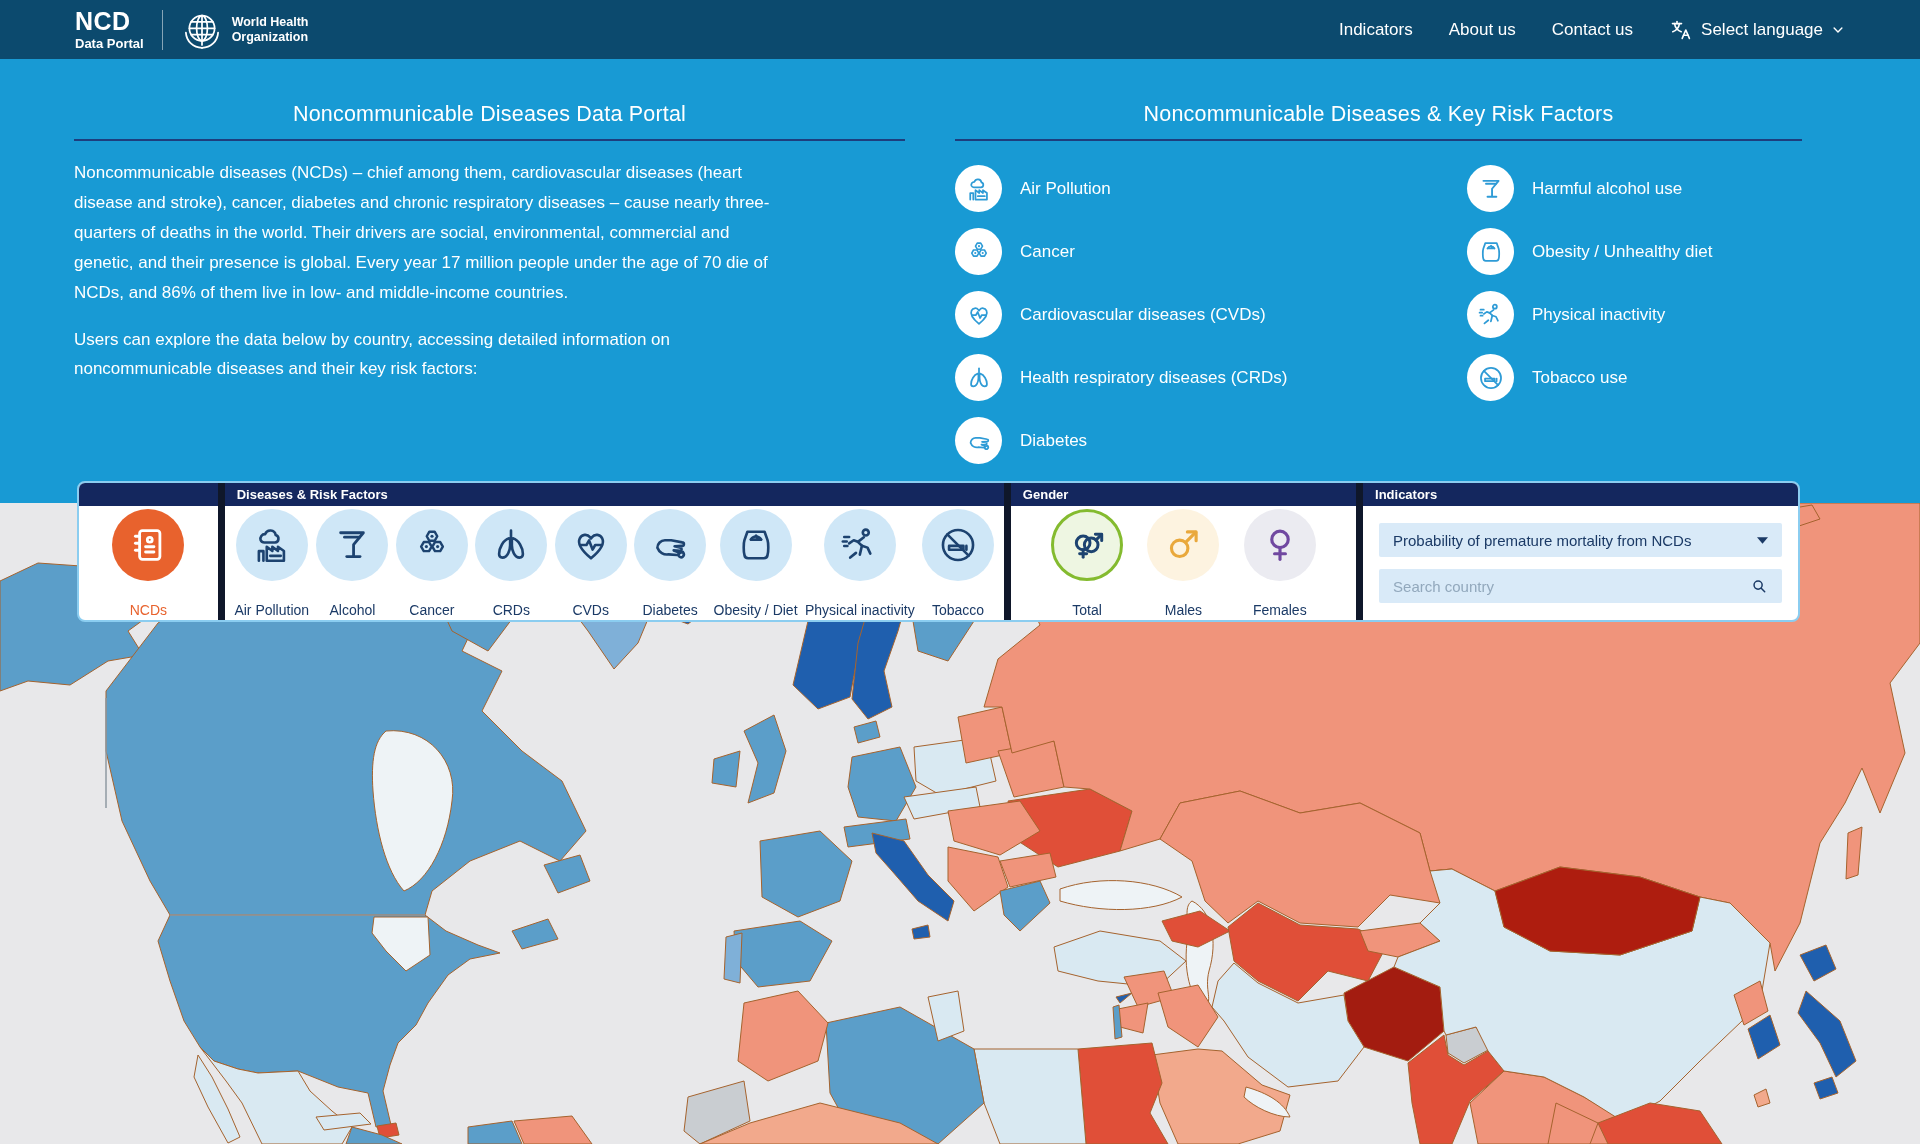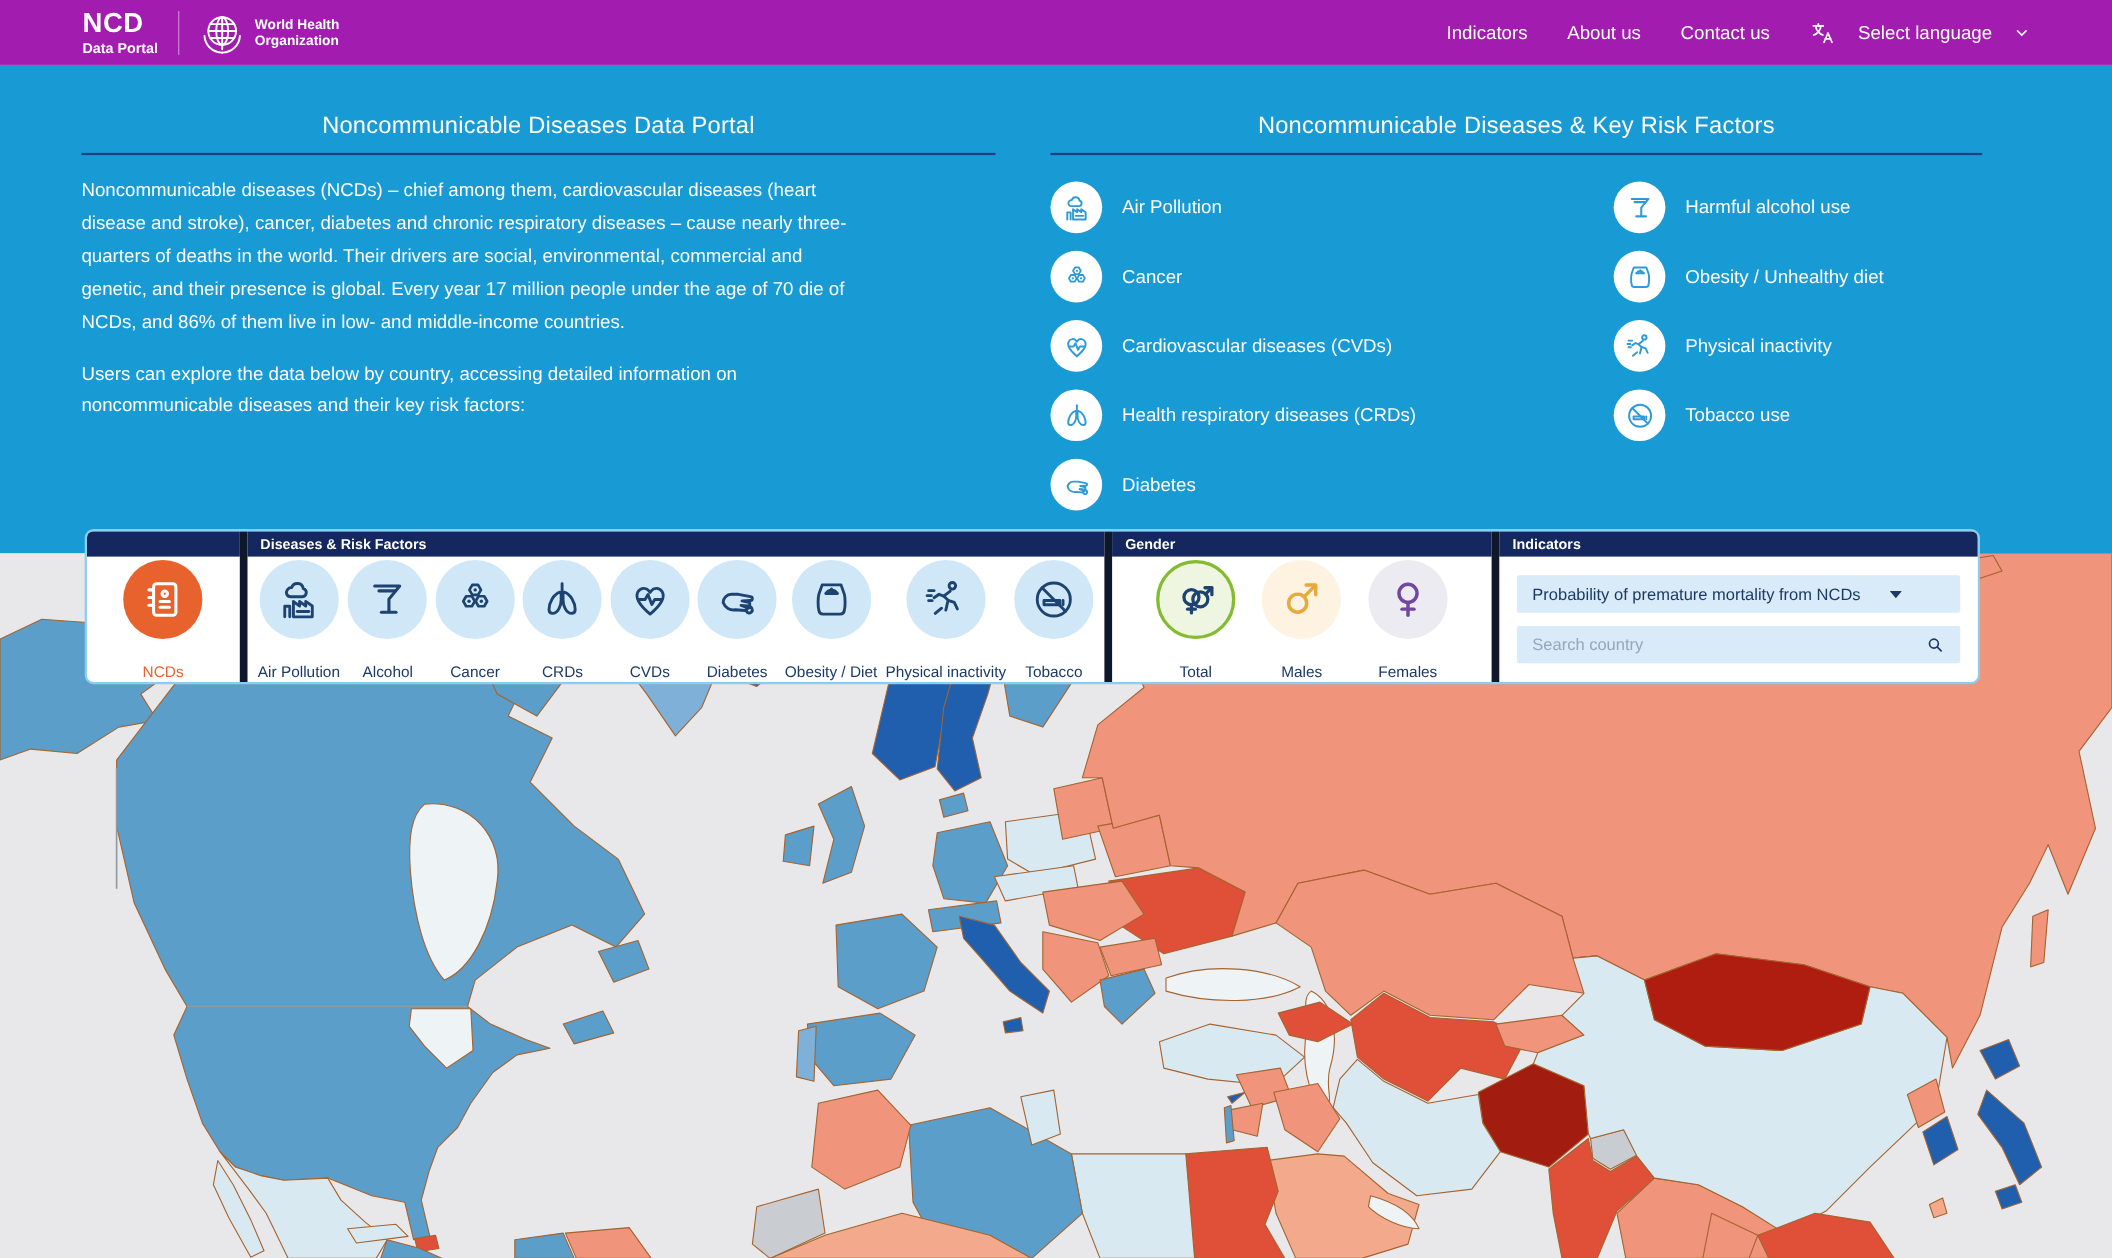--- a/index.html
+++ b/index.html
@@ -1,32 +1,32 @@
 <!DOCTYPE html>
 <html><head>
 <meta charset="utf-8">
 <style>
   * { margin:0; padding:0; box-sizing:border-box; }
   html,body { width:1920px; height:1144px; font-family:"Liberation Sans", sans-serif; }
   #page { position:relative; width:1920px; height:1144px; overflow:hidden; background:#e8e8ea; }
 
   
-  .navbar { position:absolute; top:0; left:0; width:1920px; height:59px; background:#a21caf;
+  .navbar { position:absolute; top:0; left:0; width:1920px; height:59px; background:#0c4a6e;
             display:flex; align-items:center; justify-content:space-between; padding:0 75px; z-index:10; }
   .nav-left { display:flex; align-items:center; gap:18px; color:#fff; }
   .logo-ncd { line-height:1; }
   .logo-ncd .l1 { font-size:25px; font-weight:bold; letter-spacing:.5px; }
   .logo-ncd .l2 { font-size:13px; font-weight:bold; margin-top:3px; }
   .nav-divider { width:1px; height:40px; background:rgba(255,255,255,.5); }
   .who-logo { display:flex; align-items:center; gap:9px; }
   .who-emblem { width:42px; height:42px; color:#fff; }
   .who-text { font-size:12.5px; font-weight:bold; line-height:1.2; }
   .nav-right { display:flex; align-items:center; gap:36px; color:#fff; font-size:17px; }
   .nav-link { cursor:pointer; }
-  .lang { display:flex; align-items:center; gap:20px; cursor:pointer; }
+  .lang { display:flex; align-items:center; gap:8px; cursor:pointer; }
   .lang svg.tr { width:24px; height:24px; }
   .lang svg.ch { width:14px; height:14px; }
 
   
   .hero { position:absolute; top:59px; left:0; width:1920px; height:444px; background:#189ad4; color:#fff; }
   .hero-col-left  { position:absolute; left:74px;  top:43px; width:831px; }
   .hero-col-right { position:absolute; left:955px; top:43px; width:847px; }
   .hero h2 { font-size:21.5px; font-weight:500; letter-spacing:.2px;text-align:center; }
   .hero .rule { height:2px; background:#1d3e7e; margin-top:12px; }
   .hero-col-left p { width:700px; font-size:17px; line-height:1.76; margin-top:17px; }
@@ -61,21 +61,21 @@
   .fcirc svg { width:42px; height:42px; }
   .flab { font-size:14px; color:#1b3a66; white-space:nowrap; }
   .fbtn.ncds .fcirc { background:#e8622d; color:#fff; }
   .fbtn.ncds .flab { color:#e8622d; }
   .fbtn.total .fcirc { background:#eef6e2; border:3px solid #84bb2f; }
   .fbtn.males .fcirc { background:#fdf3e0; color:#e9a83c; }
   .fbtn.females .fcirc { background:#ebebf1; color:#7048a0; }
   .sec-ind .sec-bd { flex-direction:column; align-items:stretch; justify-content:center; gap:12px; padding:0 16px; }
   .control { height:34px; background:#d9eaf8; border-radius:2px; display:flex; align-items:center;
              padding:0 14px; font-size:15px; color:#1b3a66; }
-  .control.dd { justify-content:flex-start; cursor:pointer;gap:27px; }
+  .control.dd { justify-content:space-between; cursor:pointer;gap:27px; }
   .control.dd svg { width:11px; height:7px; flex:none; }
   .control.search input { flex:1; border:none; outline:none; background:transparent; font-size:15px;
                           font-family:"Liberation Sans",sans-serif; color:#4c1d95; }
   .control.search input::placeholder { color:#92a8bc; }
   .control.search svg { width:18px; height:18px; color:#1b3a66; flex:none; }
 
   
   .map { position:absolute; top:503px; left:0; width:1920px; height:641px; }
   .map svg { display:block; }
   .hidden-defs { position:absolute; width:0; height:0; overflow:hidden; }

